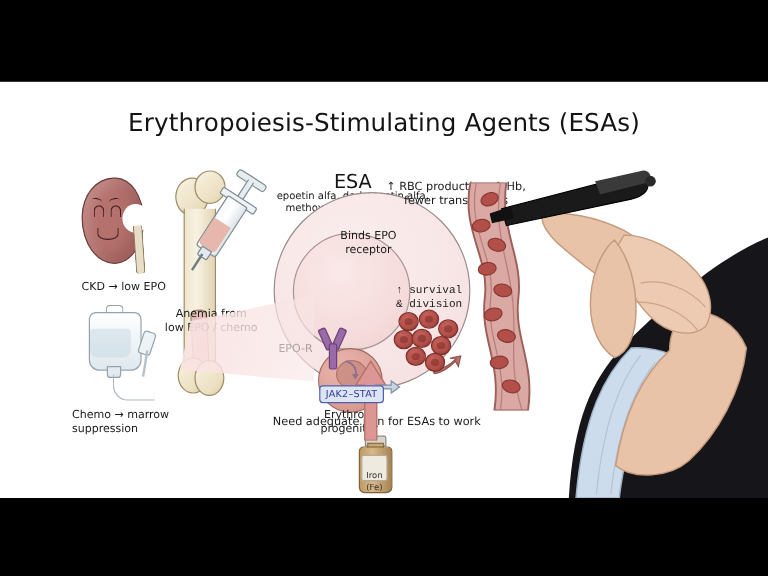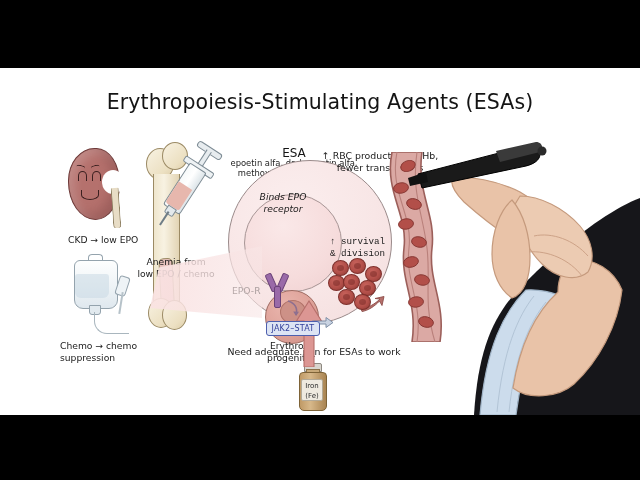--- a/index.html
+++ b/index.html
@@ -295,21 +295,21 @@
   }
   #iron-body {
     position: absolute; left: 2px; top: 9px; width: 26px; height: 37px;
     background: linear-gradient(90deg,#c09a66 0%, #d7b88a 40%, #a98452 100%);
     border: 1.2px solid #7e6337; border-radius: 4px 4px 5px 5px;
   }
   #iron-label {
     position: absolute; left: 4px; top: 16px; width: 22px; height: 22px;
     background: #efeae0; border: 1px solid #b3aa98; border-radius: 2px;
     color: #2e2e2e; font-size: 7px; line-height: 9.5px; text-align: center;
-    padding-top: 2px; box-sizing: border-box;
+    padding-top: 12px; box-sizing: border-box;
   }
 
   
   #vessel { position: absolute; left: 378px; top: 84px; width: 74px; height: 190px; z-index: 3; }
   #vessel-arrow { position: absolute; left: 360px; top: 228px; width: 26px; height: 16px; z-index: 4; }
 
   
   #arm { position: absolute; left: 408px; top: 72px; width: 232px; height: 275px; z-index: 30; }
 </style>
 </head>
@@ -349,45 +349,45 @@
 
     <div id="iv-group">
       <div id="iv-bag-hook"></div>
       <div id="iv-bag"></div>
       <div id="iv-bag-level"></div>
       <div id="iv-port"></div>
       <div id="iv-tube"></div>
       <div id="iv-drip"></div>
       <div id="iv-tube2"></div>
     </div>
-    <div class="lbl" style="left:60px; top:272px;">Chemo → chemo
+    <div class="lbl" style="left:60px; top:272px;">Chemo → marrow
 suppression</div>
 
     <div id="inject-cone"></div>
 
     <div id="syringe-group">
       <div id="syr-plunger-top"></div>
       <div id="syr-plunger-rod"></div>
       <div id="syr-flange"></div>
       <div id="syr-barrel"></div>
       <div id="syr-fluid"></div>
       <div id="syr-cone"></div>
       <div id="syr-needle"></div>
     </div>
 
     <div style="position:absolute; left:232px; top:74px; width:124px; text-align:center;">
-      <span style="font-size:12px; color:#141414;">ESA</span>
+      <span style="font-size:16px; color:#141414;">ESA</span>
     </div>
     <div class="lbl ctr" style="left:226px; top:90px; width:136px; font-size:8.4px; line-height:10px;">epoetin alfa, darbepoetin alfa,
 methoxy-PEG epoetin beta</div>
 
     <div id="cell-outer"></div>
     <div id="cell-inner"></div>
 
-    <div class="lbl ctr" style="left:240px; top:123px; width:86px;font-style:italic;">Binds EPO
+    <div class="lbl ctr" style="left:264px; top:123px; width:86px;">Binds EPO
 receptor</div>
 
     <div id="receptor">
       <div class="rec-arm" id="rec-arm-l"></div>
       <div class="rec-arm" id="rec-arm-r"></div>
       <div id="rec-stem"></div>
     </div>
     <div class="lbl" style="left:232px; top:217px;">EPO-R</div>
 
     <svg id="sig-arrow" viewBox="0 0 16 18">

